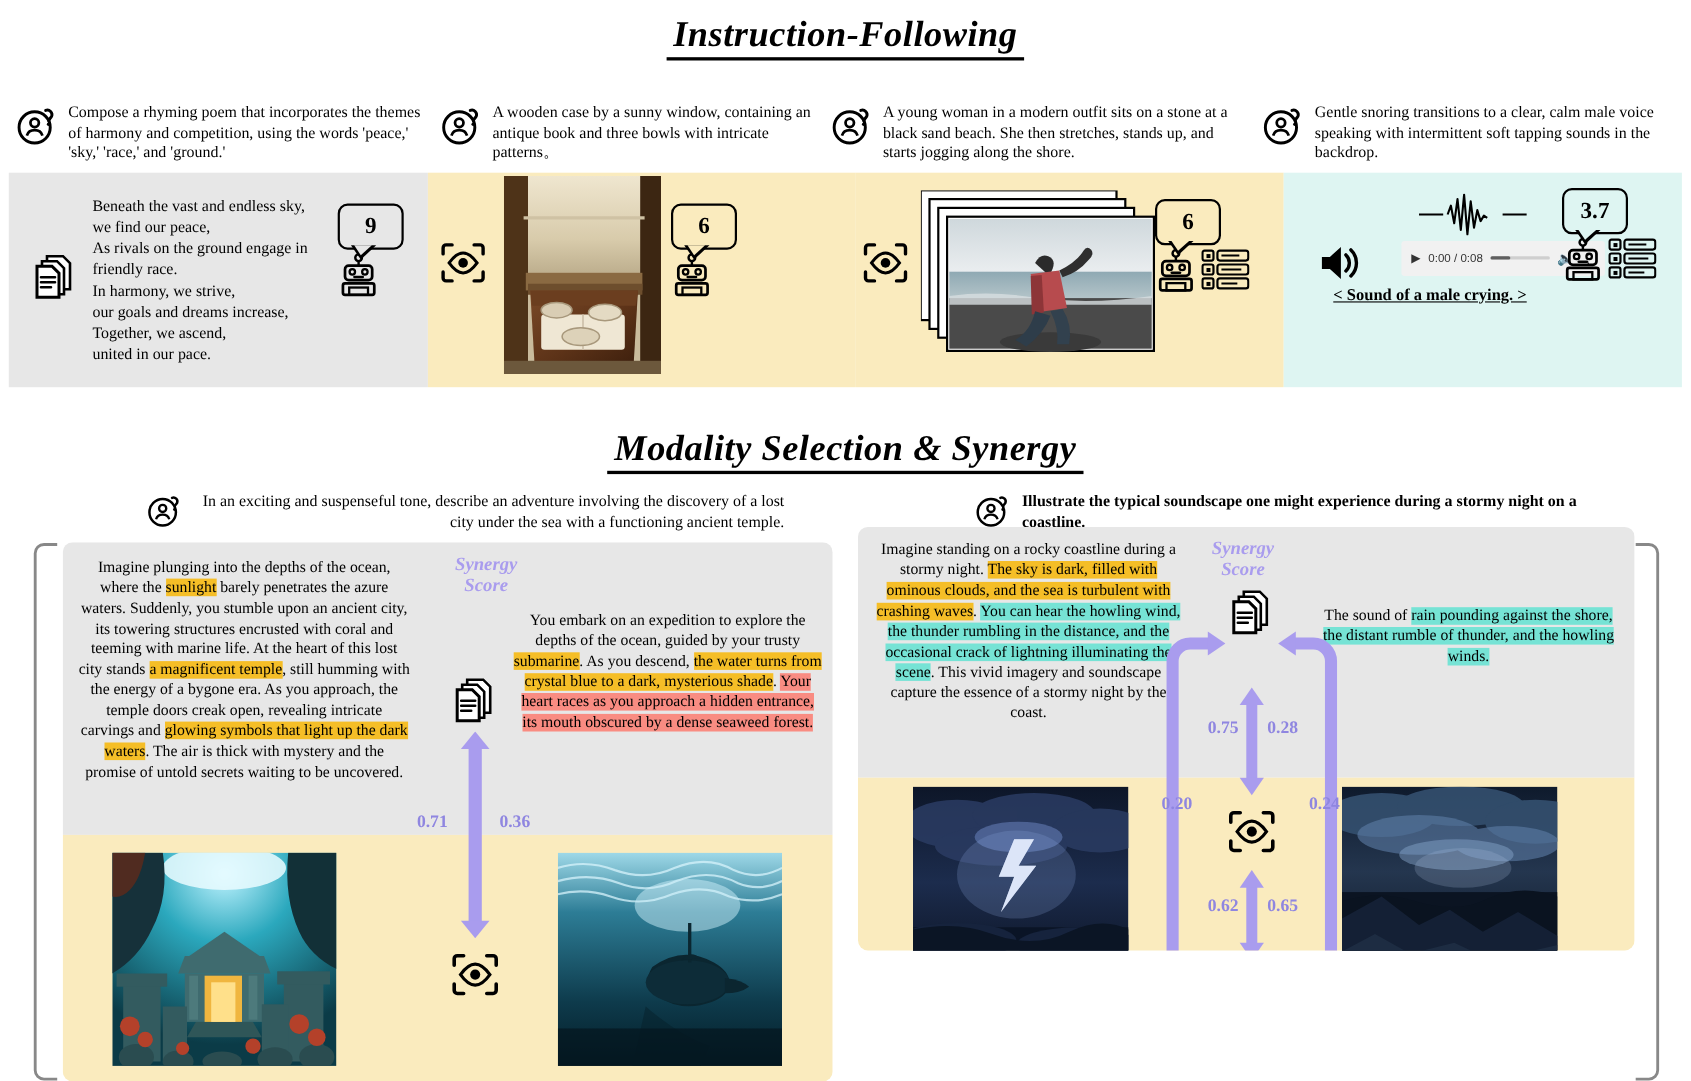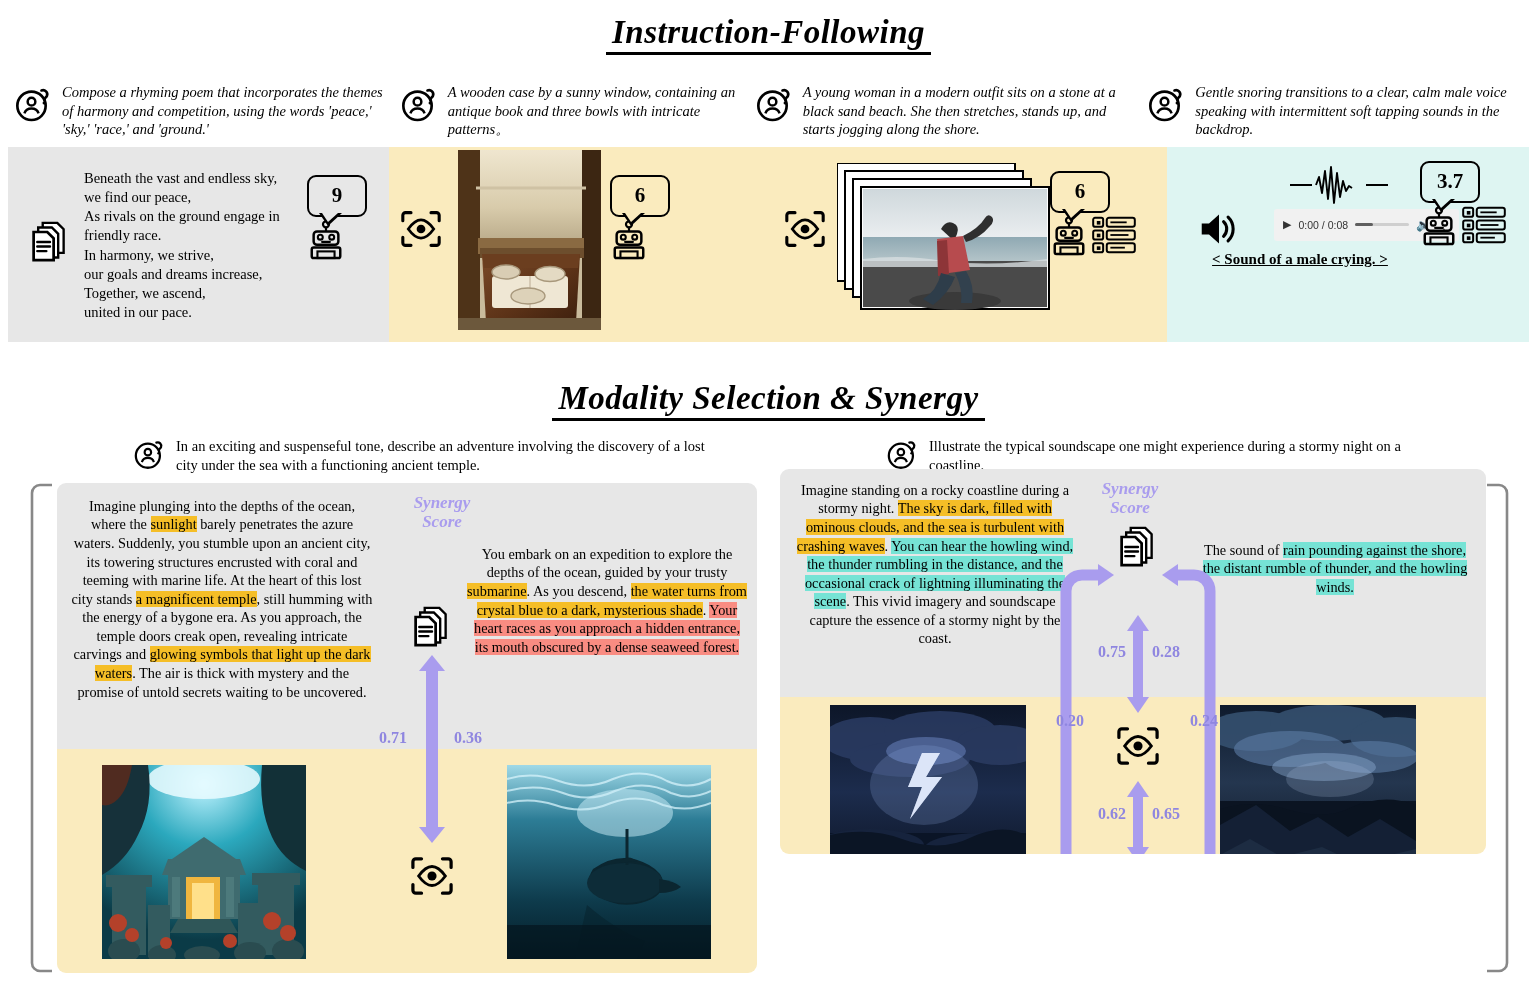--- a/index.html
+++ b/index.html
@@ -157,21 +157,21 @@
   }
   svg{display:block;}
 </style>
 </head>
 <body>
 
 <div class="title-wrap" style="margin-top:14px;">
   <div class="section-title">Instruction-Following</div>
 </div>
 
-<div class="prompt-row" style="margin-top:24px;font-style:italic;">
+<div class="prompt-row" style="margin-top:34px;">
   <div class="prompt-cell pc1">
     <span class="ask-icon">
       <svg width="40" height="40" viewBox="0 0 48 48">
           <circle cx="21" cy="25" r="17" fill="none" stroke="#000" stroke-width="3.2"></circle>
           <circle cx="21" cy="20" r="4.6" fill="none" stroke="#000" stroke-width="3"></circle>
           <path d="M12.5 34 a8.8 8 0 0 1 17 0" fill="none" stroke="#000" stroke-width="3"></path>
           <path d="M33 6.5 a5 5 0 0 1 6.5 6.5 c-1 2-3 2.6-3 5" fill="none" stroke="#000" stroke-width="3.2" stroke-linecap="round"></path>
           <circle cx="36.2" cy="21.5" r="1.9" fill="#000"></circle>
         </svg>
     </span>
@@ -443,21 +443,21 @@
 </div>
 
 <div class="title-wrap" style="margin-top:38px;">
   <div class="section-title">Modality Selection &amp; Synergy</div>
 </div>
 
 <div class="bottom-row" style="margin-top:16px;">
 
   <div class="panel panel-left">
 
-    <div class="prompt2" style="margin:0 0 10px 133px; width:580px;">
+    <div class="prompt2" style="margin:0 0 10px 133px; width:580px;text-align:right;">
       <span style="margin-top:1px;">
         <svg width="34" height="34" viewBox="0 0 48 48">
             <circle cx="21" cy="25" r="17" fill="none" stroke="#000" stroke-width="3.2"></circle>
             <circle cx="21" cy="20" r="4.6" fill="none" stroke="#000" stroke-width="3"></circle>
             <path d="M12.5 34 a8.8 8 0 0 1 17 0" fill="none" stroke="#000" stroke-width="3"></path>
             <path d="M33 6.5 a5 5 0 0 1 6.5 6.5 c-1 2-3 2.6-3 5" fill="none" stroke="#000" stroke-width="3.2" stroke-linecap="round"></path>
             <circle cx="36.2" cy="21.5" r="1.9" fill="#000"></circle>
           </svg>
       </span>
       <span>In an exciting and suspenseful tone, describe an adventure involving the discovery of a lost city under the sea with a functioning ancient temple.</span>
@@ -587,21 +587,21 @@
           <path d="M112 98 q8 -10 18 -2" fill="#0b2630"></path>
           <path d="M80 140 q30 26 58 36 l-8 18 H68z" fill="#06202a" opacity=".5"></path>
           <rect x="0" y="160" width="204" height="34" fill="#04161e" opacity=".7"></rect>
         </svg>
       </div>
     </div>
   </div>
 
   <div class="panel panel-right">
 
-    <div class="prompt2" style="margin:0 0 10px 118px; width:560px;">
+    <div class="prompt2" style="margin:0 0 10px 118px; width:560px;font-weight:bold;">
       <span style="margin-top:1px;">
         <svg width="34" height="34" viewBox="0 0 48 48">
             <circle cx="21" cy="25" r="17" fill="none" stroke="#000" stroke-width="3.2"></circle>
             <circle cx="21" cy="20" r="4.6" fill="none" stroke="#000" stroke-width="3"></circle>
             <path d="M12.5 34 a8.8 8 0 0 1 17 0" fill="none" stroke="#000" stroke-width="3"></path>
             <path d="M33 6.5 a5 5 0 0 1 6.5 6.5 c-1 2-3 2.6-3 5" fill="none" stroke="#000" stroke-width="3.2" stroke-linecap="round"></path>
             <circle cx="36.2" cy="21.5" r="1.9" fill="#000"></circle>
           </svg>
       </span>
       <span>Illustrate the typical soundscape one might experience during a stormy night on a coastline.</span>

